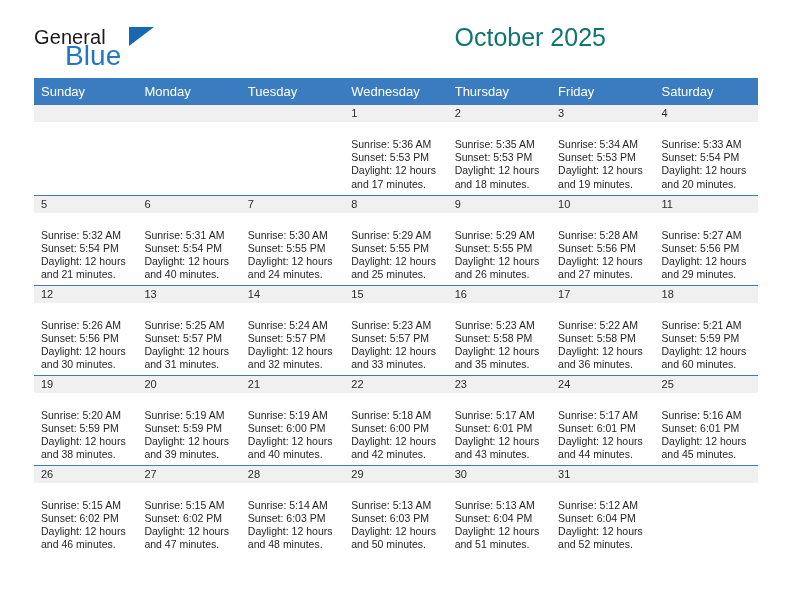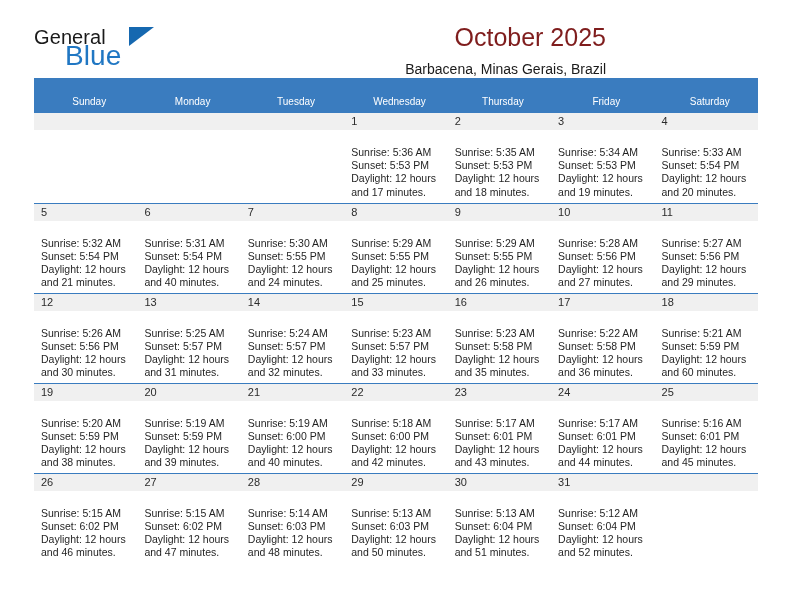--- a/index.html
+++ b/index.html
@@ -61,48 +61,49 @@
     border-bottom: 19px solid transparent;
   }
   .title-block {
     position: absolute;
     right: 0;
     top: 22px;
     text-align: right;
   }
   .cal-title {
     font-size: 25px;
-    color: #7f1d1d;
+    color: #0f766e;
     line-height: 30px;
     font-weight: normal;
     margin: 0;
     white-space: nowrap;
+    text-align: center;
   }
   .cal-subtitle {
     font-size: 14px;
     color: #1a1a1a;
     line-height: 18px;
     margin: 8px 0 0 0;
     white-space: nowrap;
   }
 
   
   .calendar {
     margin: 0 34px;
     width: 724px;
     border-collapse: collapse;
     table-layout: fixed;
   }
   .calendar thead th {
     background: #3a7cbf;
     color: #ffffff;
-    font-size: 10px;
+    font-size: 13px;
     font-weight: normal;
-    text-align: center;
-    padding: 18px 0 6px 7px;
+    text-align: left;
+    padding: 6px 0 6px 7px;
     height: 21px;
     border: none;
   }
   .calendar tbody td {
     vertical-align: top;
     padding: 0;
     border-top: 1.5px solid #3a7cbf;
     height: 90px;
     background: #ffffff;
   }
@@ -135,21 +136,20 @@
 <div class="page">
 
   <div class="header">
     <div class="logo">
       <span class="logo-general">General</span>
       <span class="logo-tri"></span>
       <span class="logo-blue">Blue</span>
     </div>
     <div class="title-block">
       <h1 class="cal-title">October 2025</h1>
-      <p class="cal-subtitle">Barbacena, Minas Gerais, Brazil</p>
     </div>
   </div>
 
   <table class="calendar">
     <thead>
       <tr id="weekday-row">
           <th>Sunday</th>
           <th>Monday</th>
           <th>Tuesday</th>
           <th>Wednesday</th>

